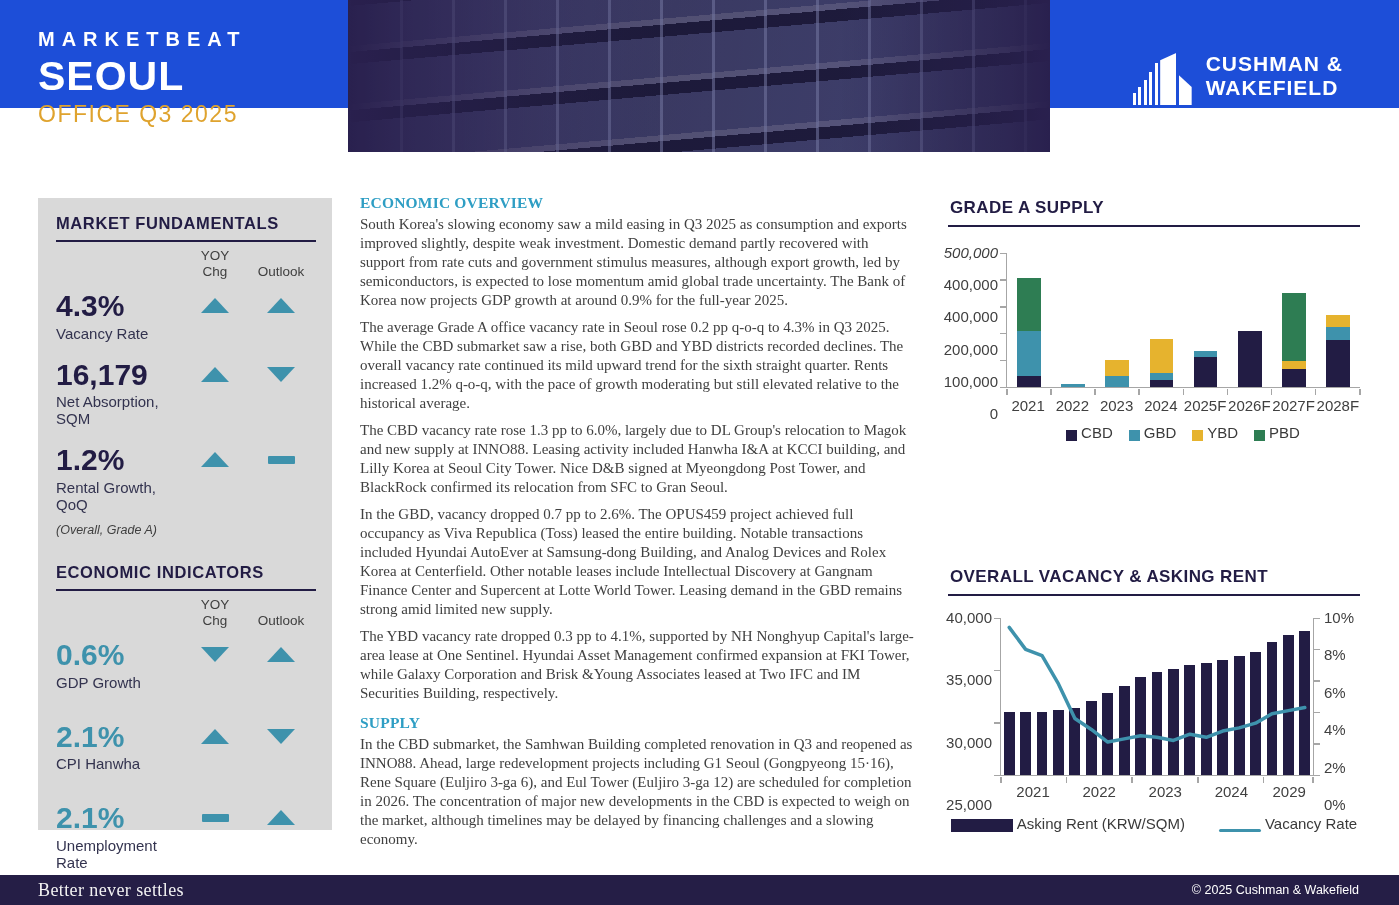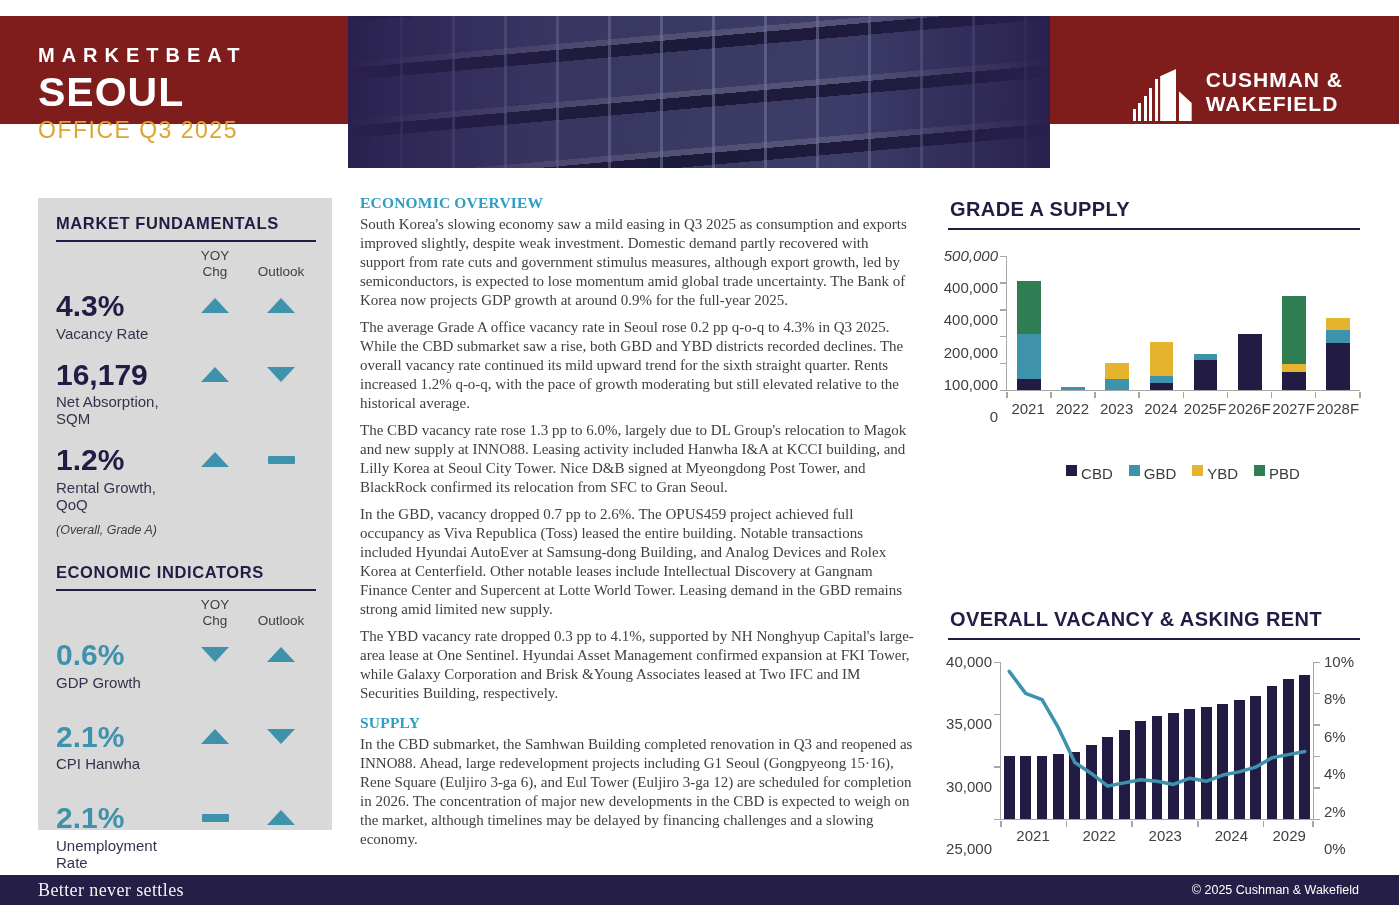--- a/index.html
+++ b/index.html
@@ -1,21 +1,21 @@
 <!DOCTYPE html>
 <html><head>
 <meta charset="utf-8">
 <style>
   * { margin:0; padding:0; box-sizing:border-box; }
   html,body { background:#ffffff; }
   body { font-family:"Liberation Sans", sans-serif; }
   .page { position:relative; width:1399px; height:905px; background:#ffffff; overflow:hidden; }
 
   
-  .header { position:absolute; top:16px; left:0; width:1399px; height:108px; background:#7f1d1d; }
+  .header { position:absolute; top:0; left:0; width:1399px; height:108px; background:#1d4ed8; }
   .hero-photo { position:absolute; top:0; left:348px; width:702px; height:152px;
     background:
       repeating-linear-gradient(90deg, rgba(140,150,185,0.55) 0 3px, rgba(30,32,60,0.0) 3px 52px),
       repeating-linear-gradient(175deg, rgba(18,20,40,0.9) 0 6px, rgba(90,100,140,0.45) 6px 46px, rgba(200,205,225,0.35) 46px 52px, rgba(18,20,40,0.9) 52px 58px),
       linear-gradient(100deg, #3a3560 0%, #23243f 45%, #2c2f52 75%, #1c1d38 100%);
   }
   .hero-photo::before { content:""; position:absolute; inset:0;
     background:linear-gradient(90deg, #251E46 0%, rgba(37,30,70,0.75) 8%, rgba(37,30,70,0.25) 28%, rgba(37,30,70,0) 45%),
                linear-gradient(270deg, #251E46 0%, rgba(37,30,70,0.7) 6%, rgba(37,30,70,0) 30%); }
   .hero-photo::after { content:""; position:absolute; inset:0; background:rgba(55,40,100,0.28); }
@@ -51,33 +51,33 @@
   .source-line { font-size:13px; font-style:italic; color:#404040; margin-top:12px; }
 
   
   .main-col { position:absolute; top:194px; left:360px; width:557px;font-family:Liberation Serif, serif; }
   .main-col h3 { color:#2E9EC4; font-size:15.5px; font-weight:bold; margin:11px 0 3px 0; letter-spacing:0.2px; }
   .main-col h3:first-child { margin-top:0; }
   .main-col p { font-size:15px; color:#404040; line-height:19px; margin-bottom:8px; }
 
   
   .right-col { position:absolute; top:196px; left:948px; width:412px; }
-  .chart-title { color:#221C44; font-size:20px; font-weight:bold; letter-spacing:0.4px; padding:2px 0 7px 2px; border-bottom:2px solid #221C44; }
+  .chart-title { color:#221C44; font-size:17px; font-weight:bold; letter-spacing:0.4px; padding:2px 0 7px 2px; border-bottom:2px solid #221C44; }
   .chart1-wrap { margin-top:26px; display:grid; grid-template-columns:58px 1fr; }
   .ylabels { position:relative; }
   .ytick-label { position:absolute; right:8px; font-size:15px; color:#404040; line-height:16px; }
   .plot { position:relative; height:135px; border-left:1.5px solid #A6A6A6; border-bottom:1.5px solid #A6A6A6; display:flex; align-items:flex-end; }
   .plot i.ytick { position:absolute; left:-7px; width:6px; height:1.5px; background:#A6A6A6; }
   .plot i.xtick { position:absolute; bottom:-8px; width:1.5px; height:6px; background:#A6A6A6; }
   .bar-slot { flex:1 1 0; height:100%; display:flex; align-items:flex-end; justify-content:center; }
   .bar-stack { width:54%; height:100%; display:flex; flex-direction:column-reverse; }
   .xlabels { display:flex; margin-top:9px; }
   .xlabels span { flex:1 1 0; text-align:center; font-size:15px; color:#404040; }
   .legend { display:flex; justify-content:center; gap:16px; margin-top:10px; font-size:15px; color:#3a3a3a; align-items:center; }
-  .legend-item { display:inline-flex; align-items:flex-start; gap:4px;margin-top:38px; }
+  .legend-item { display:inline-flex; align-items:flex-end; gap:4px; }
   .legend-item i.swatch { width:11px; height:11px; display:inline-block; }
   .chart2-section { margin-top:124px; }
   .chart2-wrap { margin-top:22px; display:grid; grid-template-columns:52px 1fr 46px; }
   .plot2 { position:relative; height:158px; border-left:1.5px solid #A6A6A6; border-bottom:1.5px solid #A6A6A6; border-right:1.5px solid #A6A6A6; display:flex; align-items:flex-end; }
   .plot2 i.ytick { position:absolute; left:-7px; width:6px; height:1.5px; background:#A6A6A6; }
   .plot2 i.ytick-r { position:absolute; right:-7px; width:6px; height:1.5px; background:#A6A6A6; }
   .plot2 i.xtick { position:absolute; bottom:-8px; width:1.5px; height:6px; background:#A6A6A6; }
   .ylabels-r .ytick-label { right:auto; left:10px; }
   .line-svg { position:absolute; inset:0; width:100%; height:100%; overflow:visible; z-index:3; }
   .year-row { position:relative; height:22px; margin-top:7px; }

